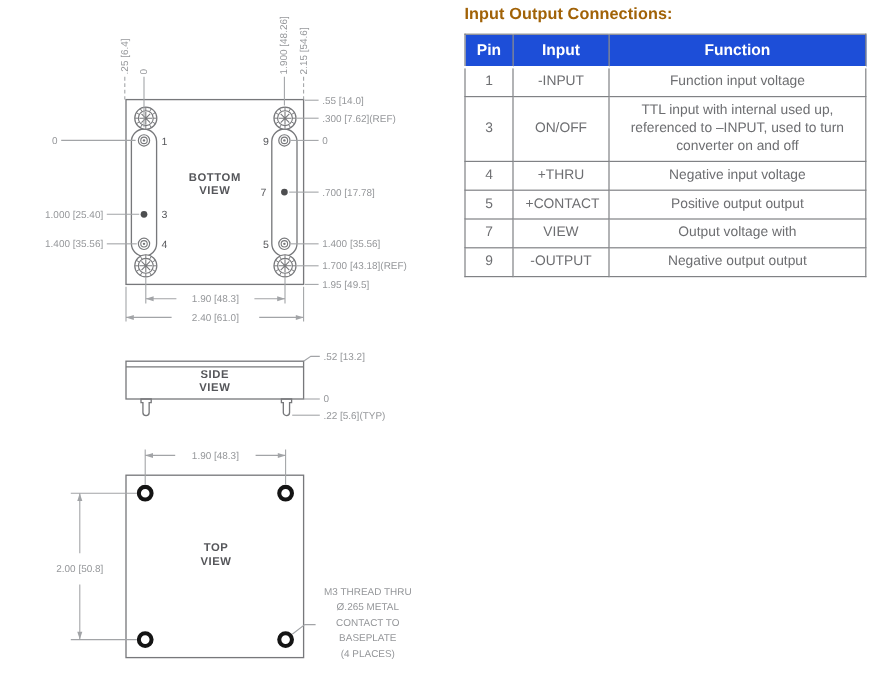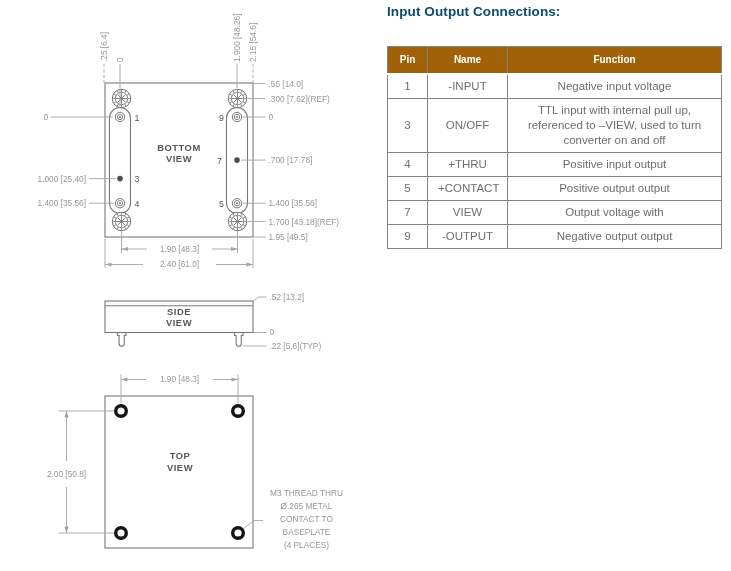--- a/index.html
+++ b/index.html
@@ -18,31 +18,31 @@
   .dimtxt  { font-family: "Liberation Sans", sans-serif; font-size: 8.3px; fill: #95979a; }
   .viewtxt { font-family: "Liberation Sans", sans-serif; font-size: 9.4px; font-weight: bold;
              fill: #55565a; letter-spacing: 0.5px; text-anchor: middle; }
   .pinno   { font-family: "Liberation Sans", sans-serif; font-size: 8.8px; fill: #55565a; }
   .arr     { fill: #a2a4a7; }
   .hole    { fill: #ffffff; stroke: #141414; stroke-width: 3.4; }
 
   
   .right-panel { position: absolute; left: 387px; top: 4px; width: 336px; }
   .panel-title {
-    font-size: 13.5px; font-weight: bold; color: #0c4a6e;
-    letter-spacing: 0.1px; margin-bottom: 27px;
+    font-size: 13.5px; font-weight: bold; color: #a16207;
+    letter-spacing: 0.1px; margin-bottom: 9px;
   }
   table.io {
     width: 335px; border-collapse: collapse; table-layout: fixed;
     border: 1px solid #808285;
   }
   table.io col.c-pin  { width: 40px; }
   table.io col.c-name { width: 80px; }
   table.io th {
-    background: #a16207; color: #ffffff; font-size: 10px; font-weight: bold;
+    background: #1d4ed8; color: #ffffff; font-size: 13px; font-weight: bold;
     height: 27px; text-align: center; border-bottom: 2px solid #ffffff;
     border-left: 1px solid #808285;
   }
   table.io th:first-child { border-left: none; }
   table.io td {
     color: #6d6e71; font-size: 11.5px; text-align: center;
     border: 1px solid #808285; padding: 4px 10px; line-height: 15px;
     background: #ffffff;
   }
 </style>
@@ -184,39 +184,39 @@
   <div class="panel-title">Input Output Connections:</div>
   <table class="io">
     <colgroup>
         <col class="c-pin">
         <col class="c-name">
         <col>
       </colgroup>
     <thead>
       <tr>
         <th>Pin</th>
-        <th>Name</th>
+        <th>Input</th>
         <th>Function</th>
       </tr>
     </thead>
     <tbody>
       <tr>
         <td>1</td>
         <td>-INPUT</td>
-        <td>Negative input voltage</td>
+        <td>Function input voltage</td>
       </tr>
       <tr>
         <td>3</td>
         <td>ON/OFF</td>
-        <td>TTL input with internal pull up, referenced to –VIEW, used to turn converter on and off</td>
+        <td>TTL input with internal used up, referenced to –INPUT, used to turn converter on and off</td>
       </tr>
       <tr>
         <td>4</td>
         <td>+THRU</td>
-        <td>Positive input output</td>
+        <td>Negative input voltage</td>
       </tr>
       <tr>
         <td>5</td>
         <td>+CONTACT</td>
         <td>Positive output output</td>
       </tr>
       <tr>
         <td>7</td>
         <td>VIEW</td>
         <td>Output voltage with</td>

